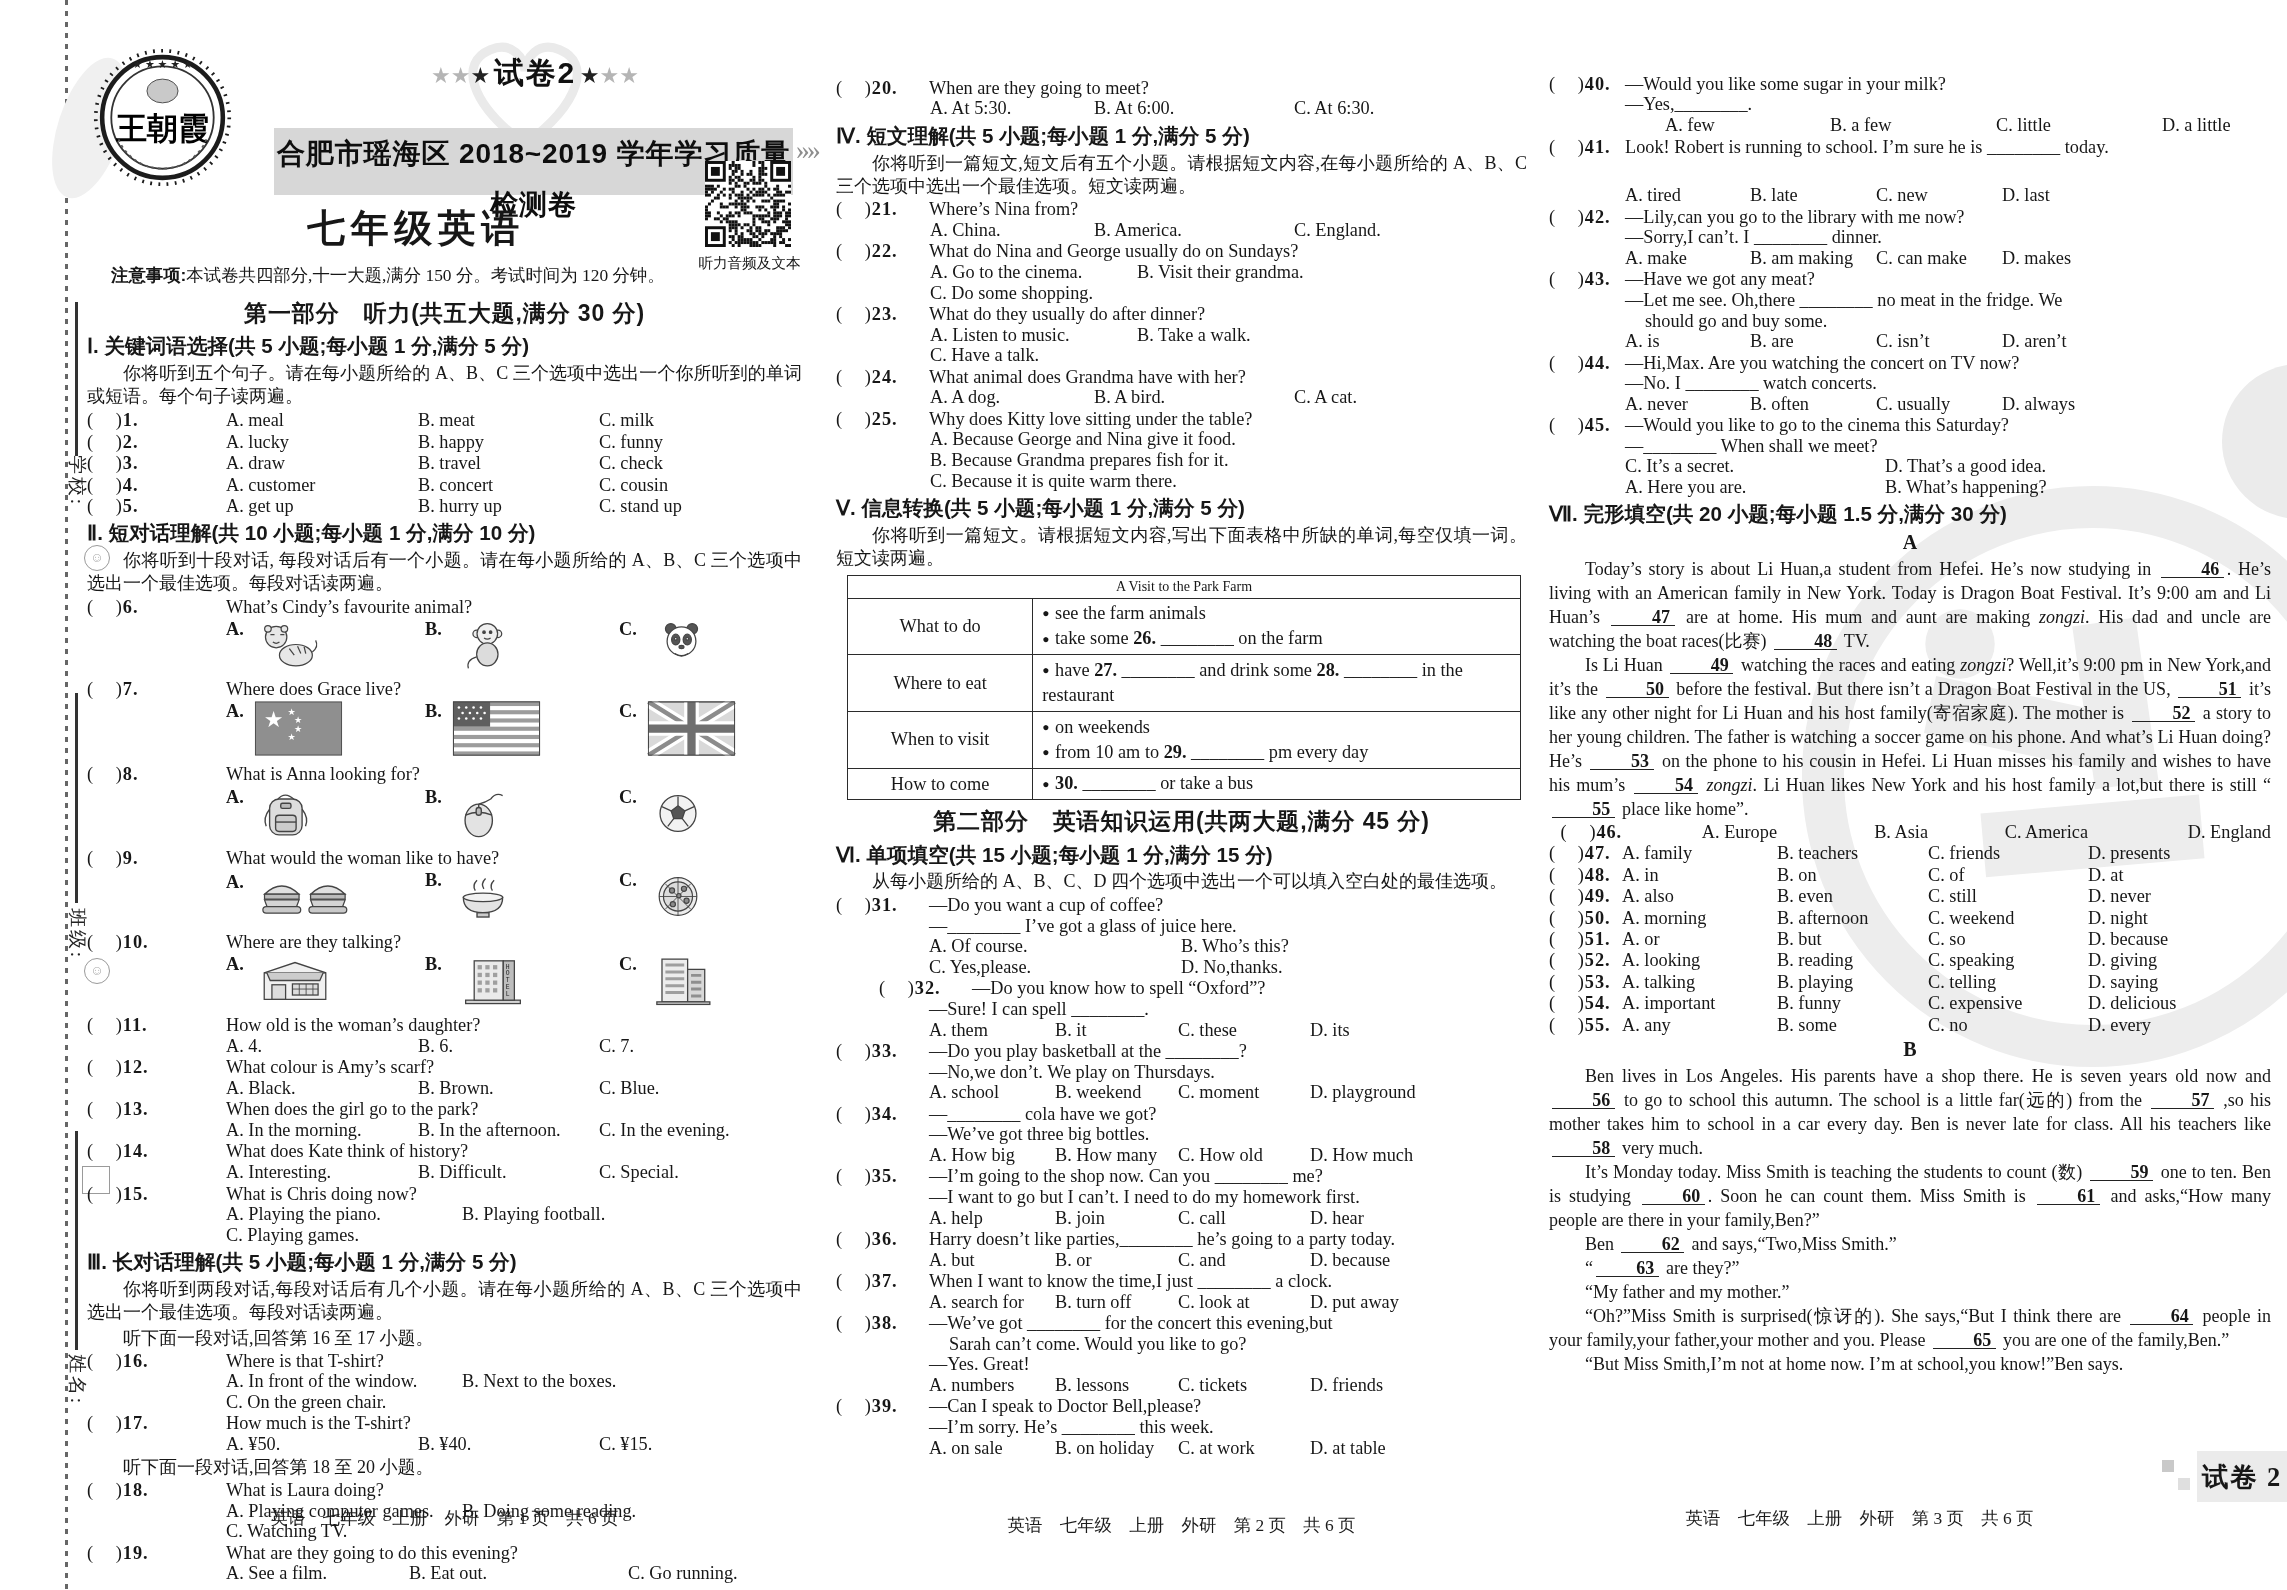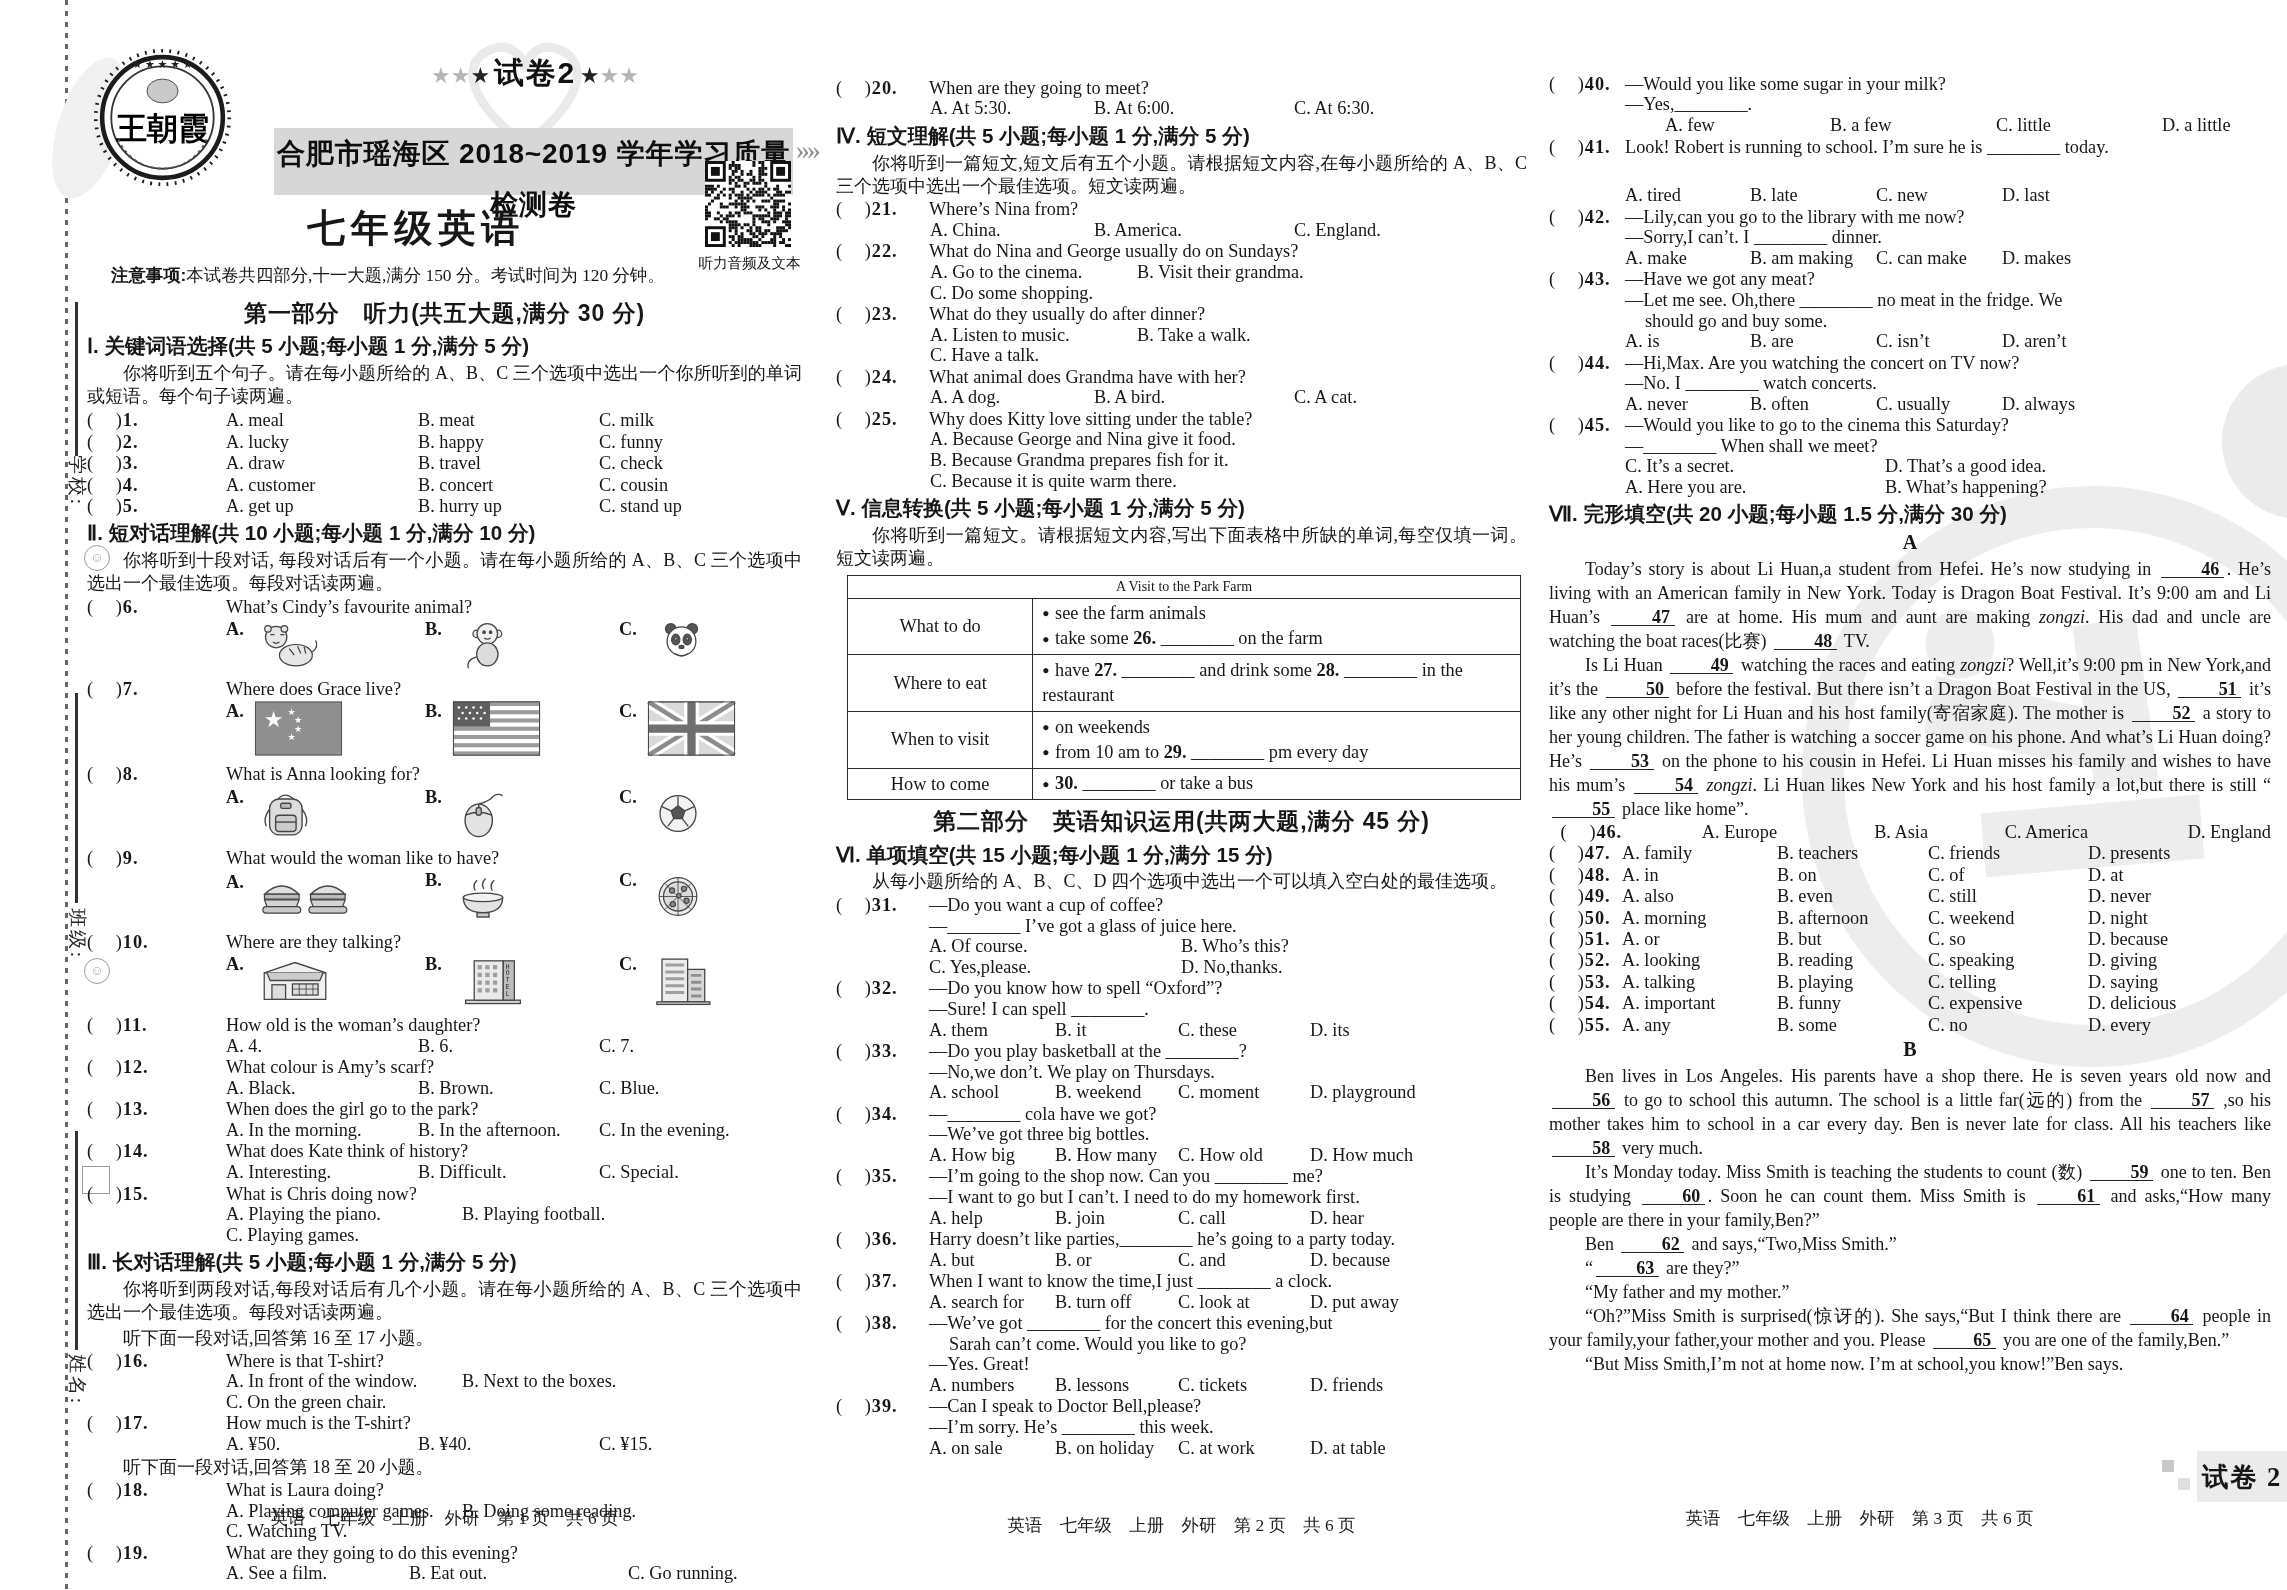--- a/index.html
+++ b/index.html
@@ -1006,21 +1006,21 @@
           <span class="qcell">A. Of course.</span>
           <span class="qcell">B. Who’s this?</span>
         </div>
         <div class="qline" style="grid-template-columns: 93px 252px auto;">
           <span class="qcell"></span>
           <span class="qcell">C. Yes,please.</span>
           <span class="qcell">D. No,thanks.</span>
         </div>
       </div>
       <div class="q">
-        <div class="qline" style="grid-template-columns: 93px auto;">
+        <div class="qline" style="grid-template-columns: 93px auto; margin-left: 43px;">
           <span class="pre">(&nbsp;&nbsp;&nbsp;&nbsp;)<b>32.</b> </span>
           <span class="qstem">—Do you know how to spell “Oxford”?</span>
         </div>
         <div class="qstem" style="padding-left: 93px;">—Sure! I can spell ________.</div>
         <div class="qline" style="grid-template-columns: 93px 126px 123px 132px auto;">
           <span class="qcell"></span>
           <span class="qcell">A. them</span>
           <span class="qcell">B. it</span>
           <span class="qcell">C. these</span>
           <span class="qcell">D. its</span>

